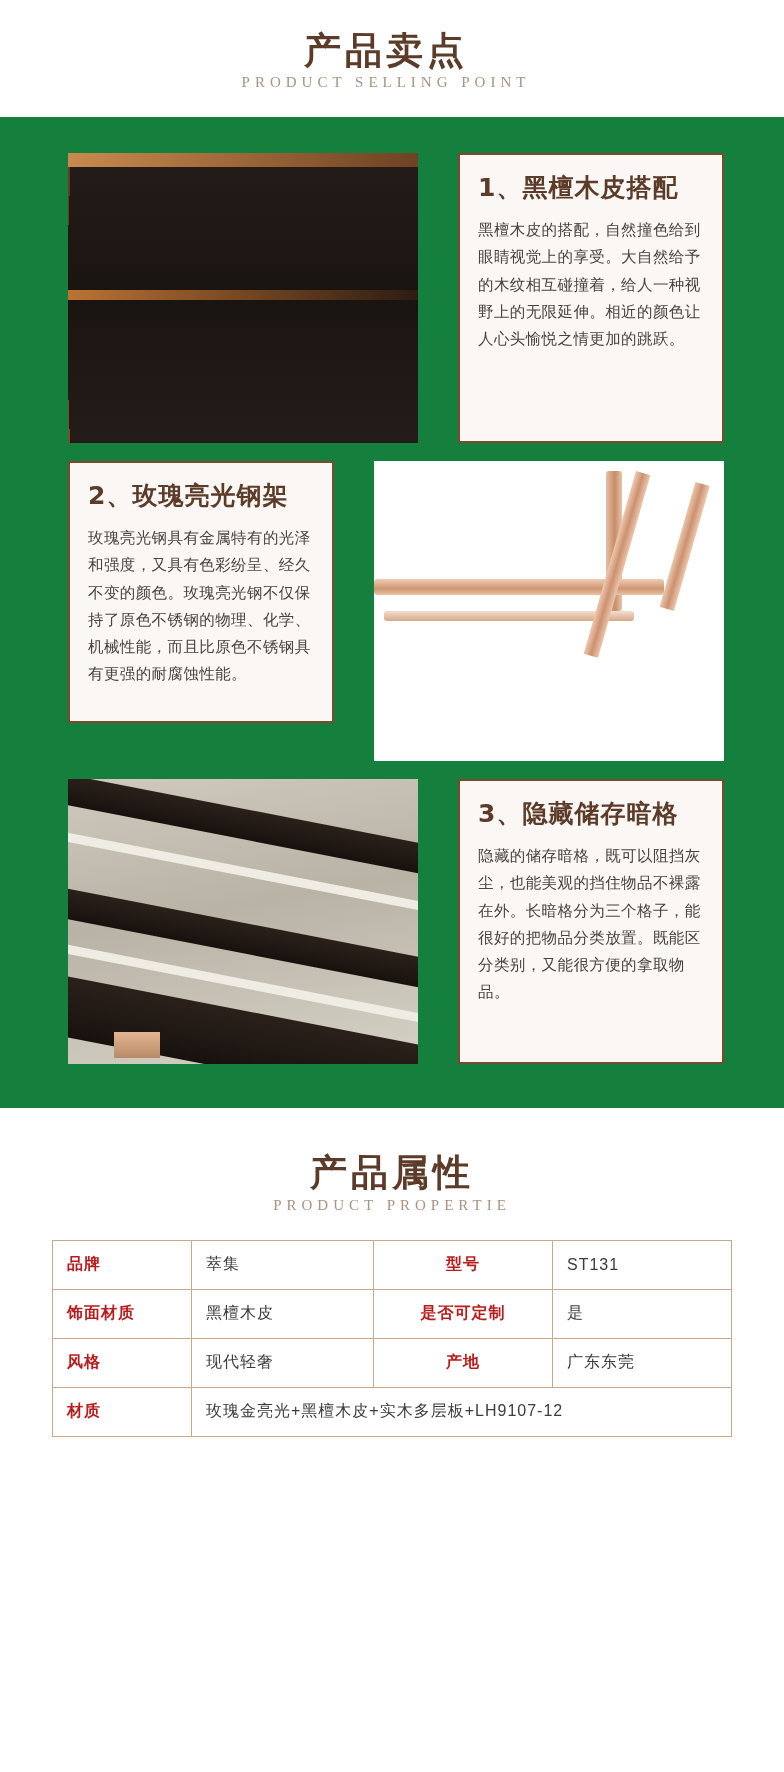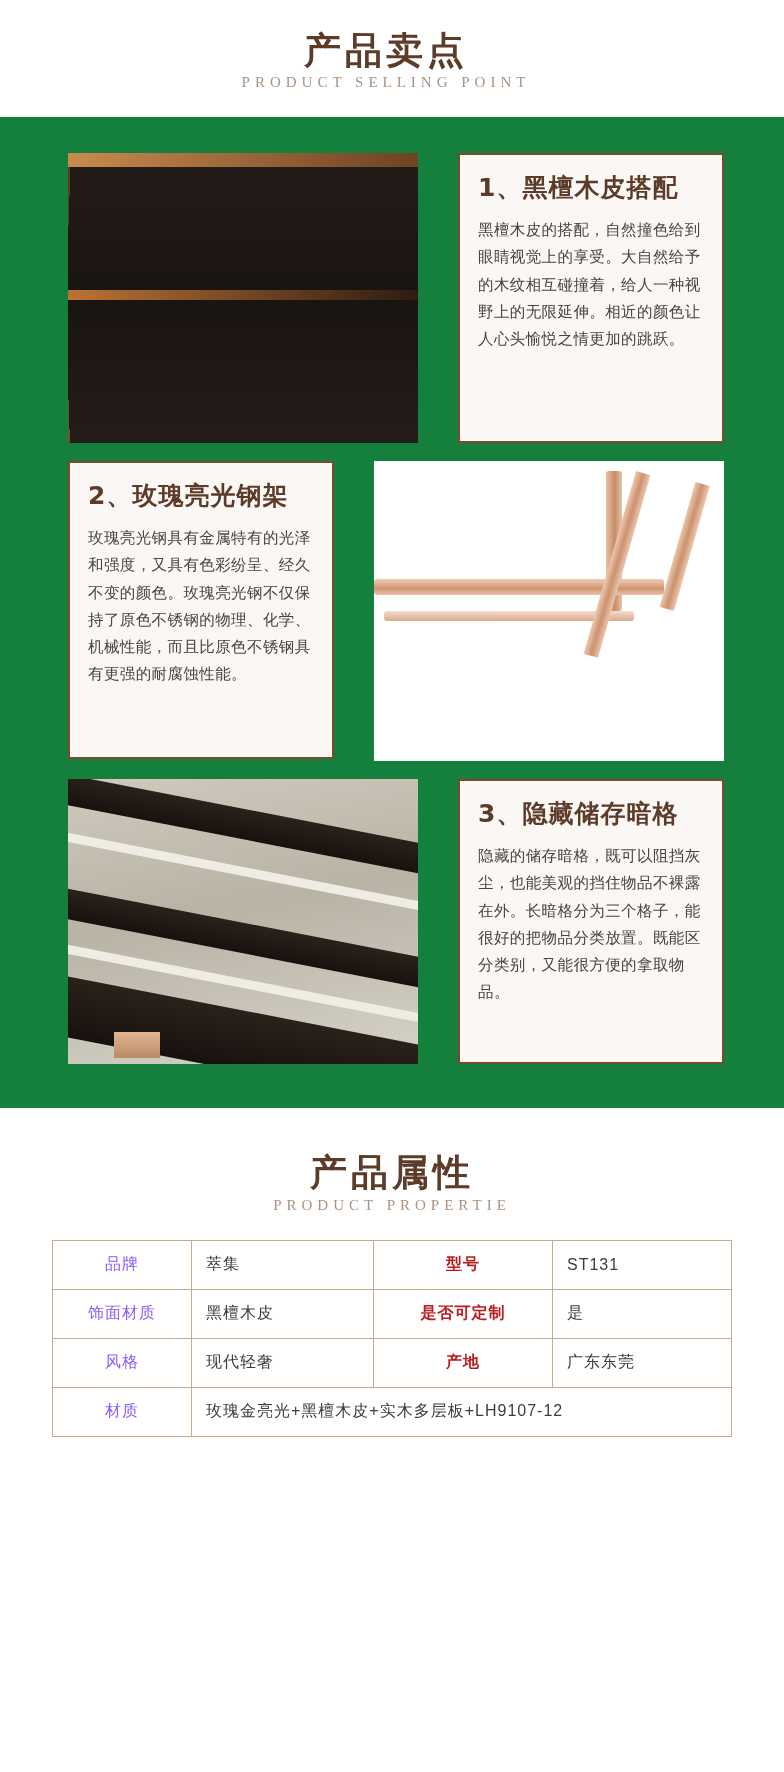--- a/index.html
+++ b/index.html
@@ -72,21 +72,21 @@
     line-height:1.75;
     color:#4a423c;
     letter-spacing:0.4px;
   }
 
   
   .r1 .photo{width:350px;height:290px;}
   .r1 .txtbox{width:266px;margin-left:40px;}
 
   
-  .r2 .txtbox{width:266px;height:298px;}
+  .r2 .txtbox{width:266px;height:262px;}
   .r2 .photo{width:350px;height:300px;margin-left:40px;background:#ffffff;}
 
   
   .r3 .photo{width:350px;height:285px;}
   .r3 .txtbox{width:266px;margin-left:40px;}
 
   
   .attr-block{background:#ffffff;padding:42px 0 40px 0;}
   .tbl-wrap{width:680px;margin:26px auto 0 auto;}
   table{
@@ -94,21 +94,21 @@
     border-collapse:collapse;
     font-size:16px;
     color:#3f3b38;
   }
   td{
     border:1px solid #c9a98e;
     height:48px;
     padding:0 14px;
     letter-spacing:1px;
   }
-  td.lbl{width:110px;text-align:center;font-weight:normal;color:#8b5cf6;}
+  td.lbl{width:110px;font-weight:bold;color:#b91c1c;}
   td.val{}
   td.lbl2{width:150px;text-align:center;font-weight:bold;color:#b91c1c;}
   td.val2{width:150px;margin-left:48px;}
 
   
   .wood{
     position:absolute;inset:0;
     background:
       linear-gradient(97deg, rgba(190,110,45,.85) 0 2px, transparent 2px 26px),
       linear-gradient(92deg, rgba(160,86,34,.55) 0 3px, transparent 3px 40px),

